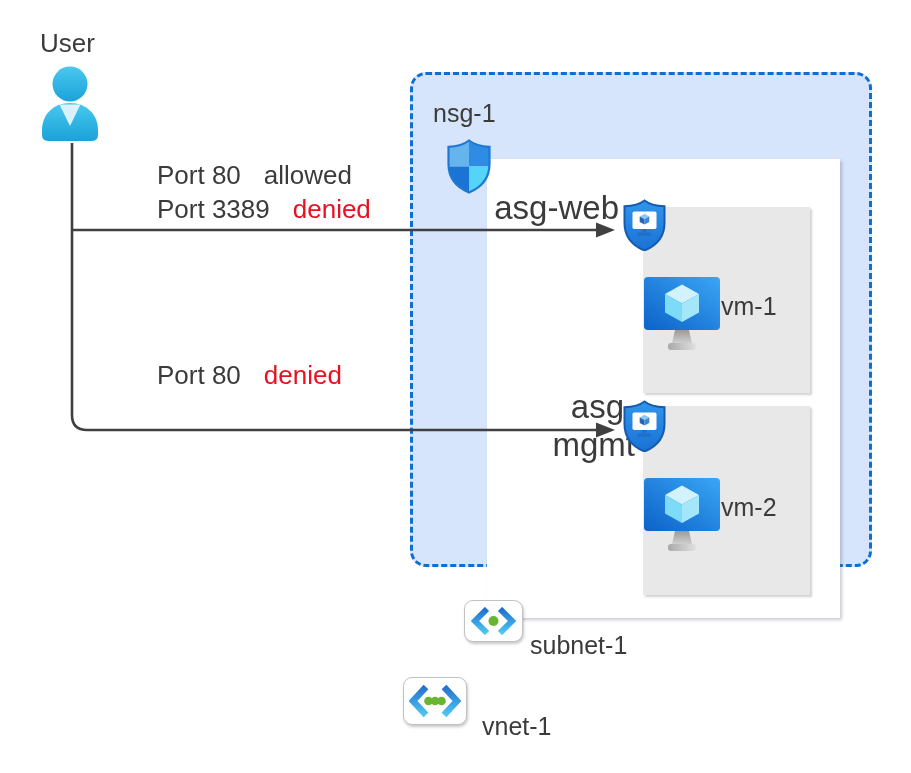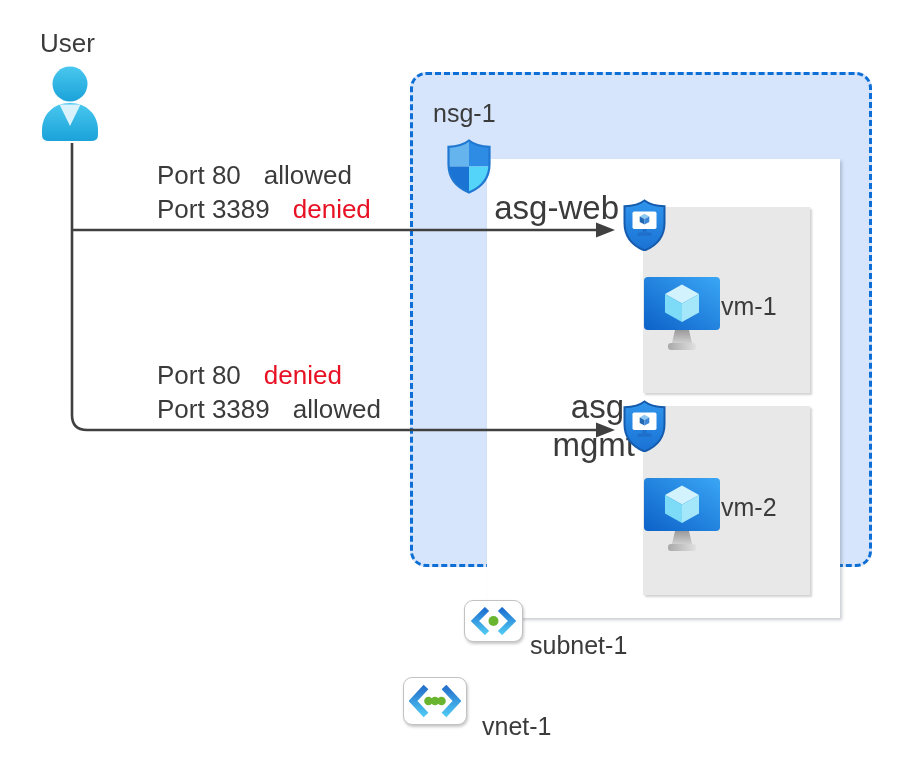--- a/index.html
+++ b/index.html
@@ -97,21 +97,20 @@
       <path d="M22.5 42.5 L33 64 L43.5 42.5 Z" fill="#daf2fb"></path>
     </svg>
   </div>
 
   <div class="rule-block rule-web">
     <div class="rule-line"><span>Port 80</span><span class="verdict">allowed</span></div>
     <div class="rule-line"><span>Port 3389</span><span class="verdict denied">denied</span></div>
   </div>
   <div class="rule-block rule-mgmt">
     <div class="rule-line"><span>Port 80</span><span class="verdict denied">denied</span></div>
-    <div class="rule-line"><span>Port 3389</span><span class="verdict">allowed</span></div>
   </div>
 
   <div class="vnet-box">
 
     <div class="txt nsg-label">nsg-1</div>
 
     <div class="abs nsg-shield">
       <svg width="44" height="55" viewBox="0 0 44 55">
         <defs>
           <clipPath id="nsgclip">

